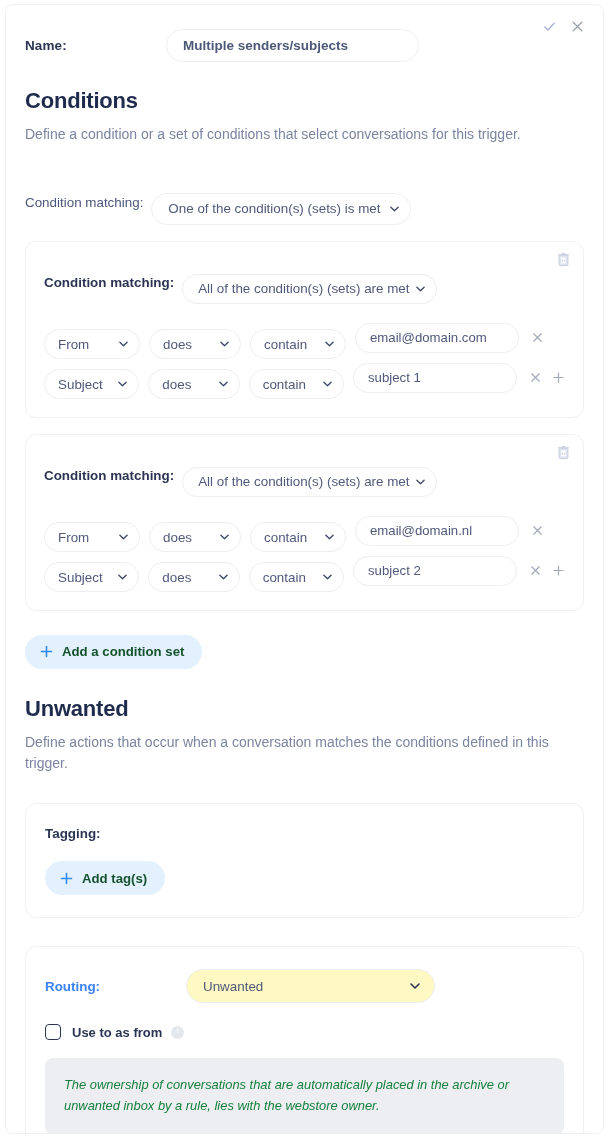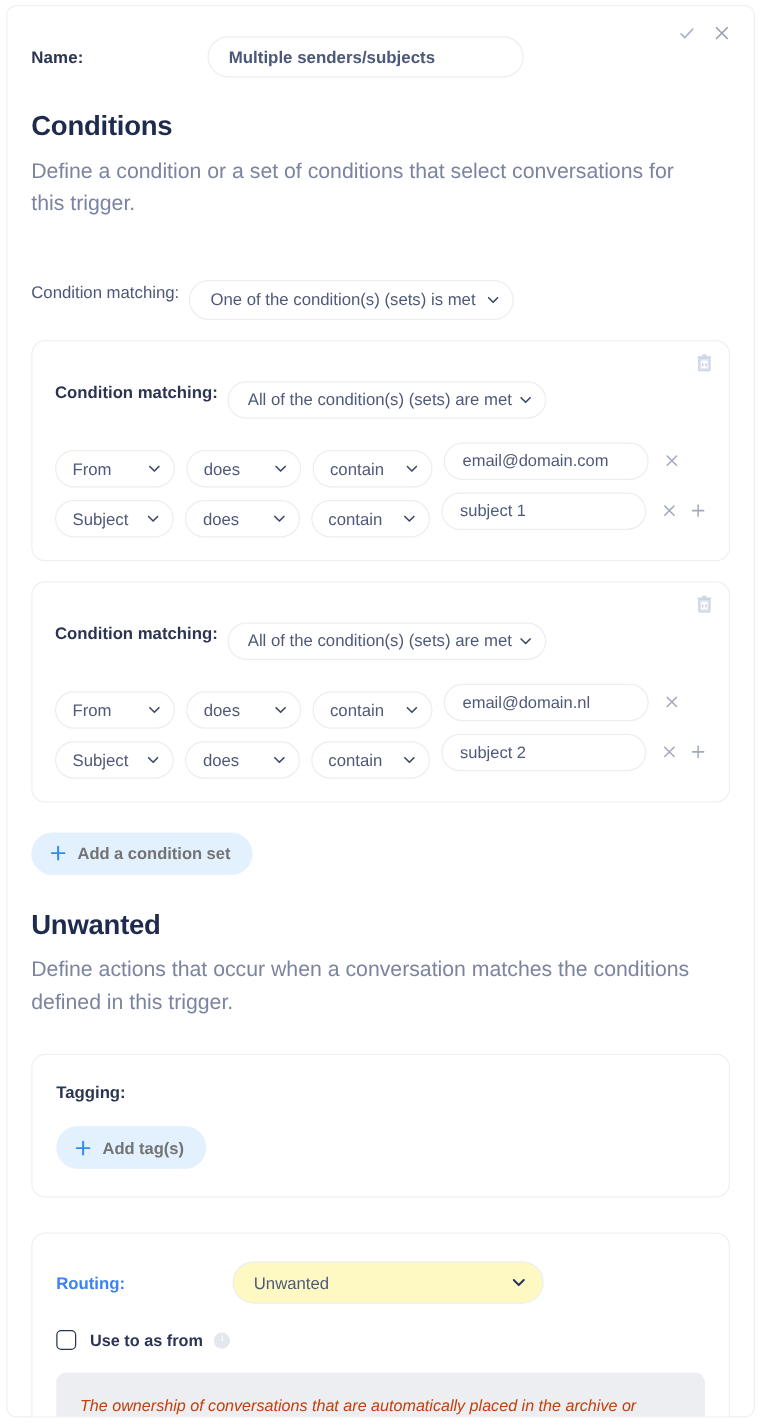--- a/index.html
+++ b/index.html
@@ -72,21 +72,21 @@
 
   
   .sec-title {
     font-size: 22px;
     font-weight: bold;
     color: #1f2b4d;
     letter-spacing: -.2px;
     margin-top: 27px;
   }
   .sec-desc {
-    font-size: 17px;
+    font-size: 14px;
     color: #7b84a0;
     line-height: 1.55;
     margin-top: 10px;
     max-width: 545px;
   }
 
   
   .match-row {
     display: flex;
     align-items: center;
@@ -185,21 +185,21 @@
   
   .softbtn {
     display: inline-flex;
     align-items: center;
     gap: 9px;
     background: #e3f0fd;
     border: none;
     border-radius: 18px;
     height: 34px;
     padding: 0 18px 0 15px;
-    color: #737373;
+    color: #14532d;
     font-family: "Liberation Sans", sans-serif;
     font-size: 13.2px;
     font-weight: bold;
     cursor: pointer;
   }
   .softbtn .pl { width: 13px; height: 13px; flex: none; }
   .addset-wrap { margin-top: 24px; }
 
   
   .acard {
@@ -306,21 +306,21 @@
 
   .notice {
     margin-top: 18px;
     background: #eceef1;
     border-radius: 8px;
     padding: 17px 19px 18px 19px;
   }
   .notice p {
     font-size: 12.9px;
     font-style: italic;
-    color: #c2410c;
+    color: #15803d;
     line-height: 1.62;
   }
 </style>
 </head>
 <body>
 
 <div class="panel">
 <div class="panel-inner">
 
   <div class="header-icons">

